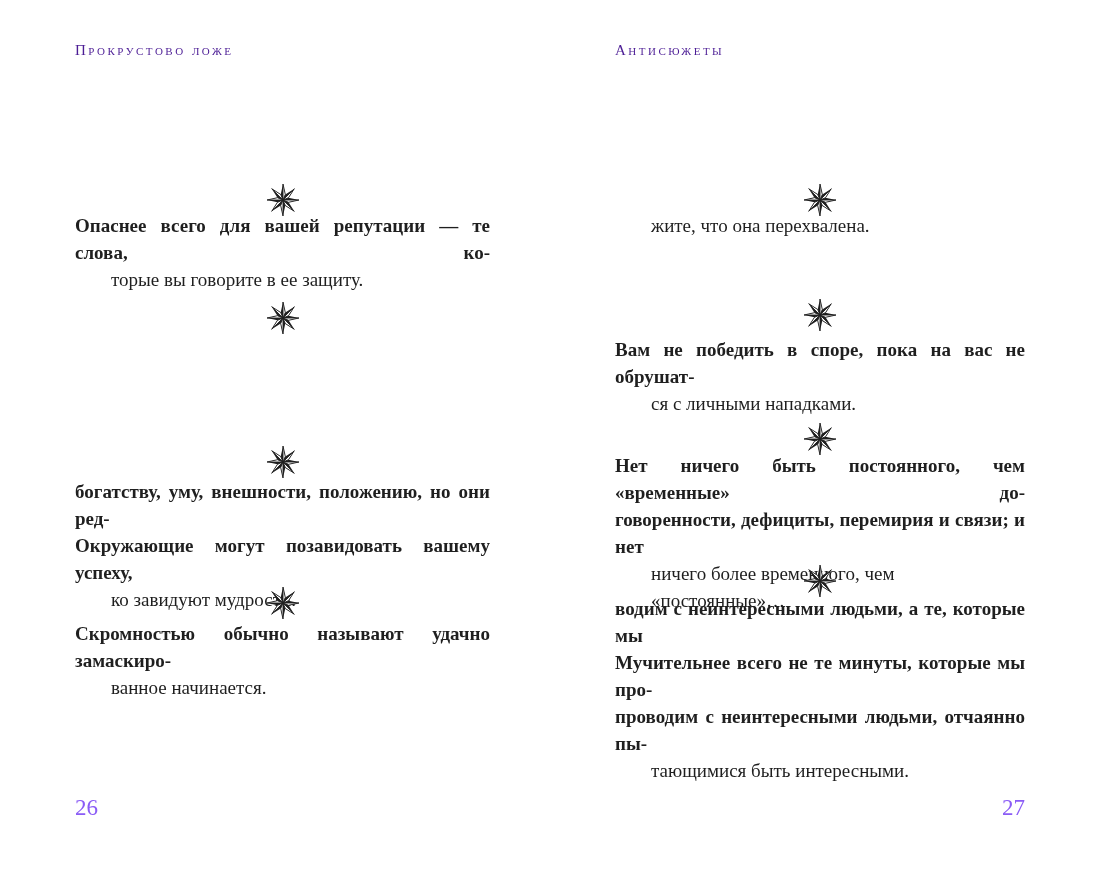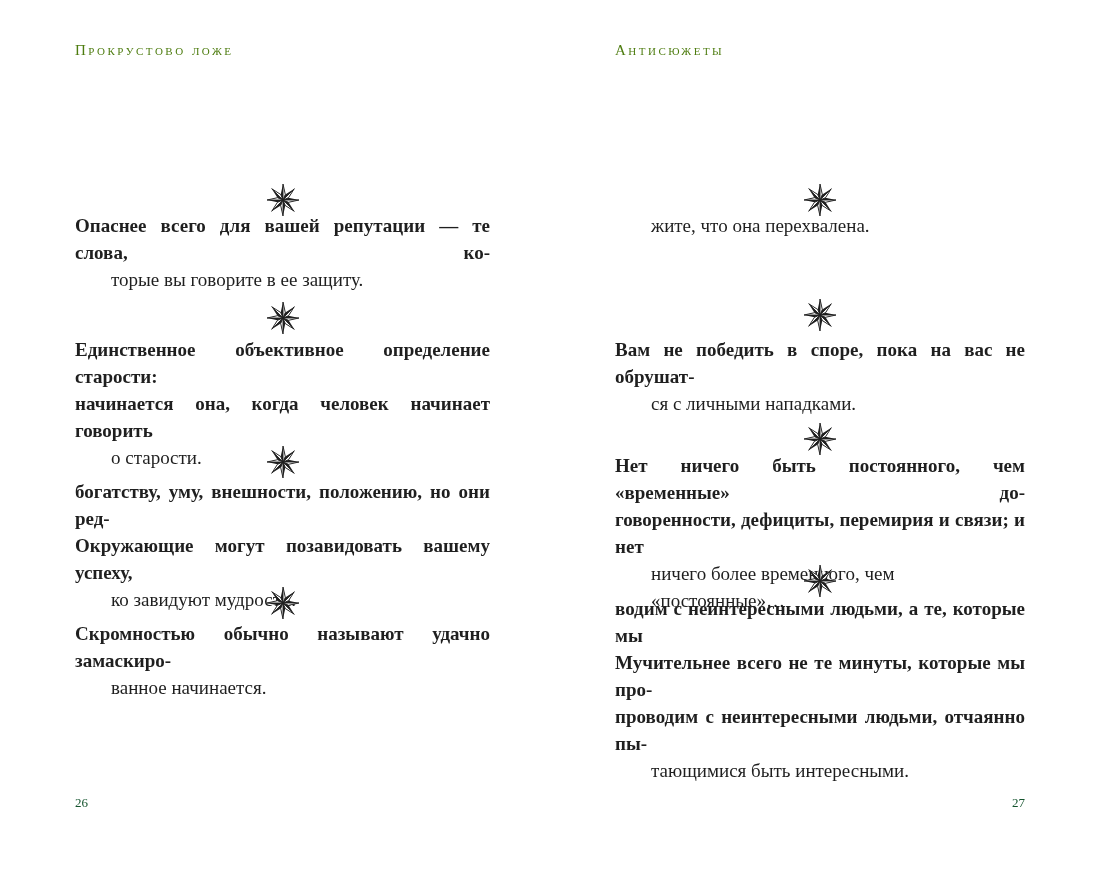--- a/index.html
+++ b/index.html
@@ -24,21 +24,21 @@
   #page-left  { left: 75px;  width: 415px; }
   #page-right { left: 615px; width: 410px; }
 
   .running-header {
     position: absolute;
     top: 42px;
     width: 100%;
     font-variant: small-caps;
     font-size: 15px;
     letter-spacing: 2.5px;
-    color: #4d7c0f;
+    color: #4c1d95;
   }
   #page-left  .running-header { text-align: left; }
   #page-right .running-header { text-align: left; }
 
   .ornament {
     position: absolute;
     left: 50%;
     transform: translateX(-50%);
     width: 34px;
     height: 34px;
@@ -57,22 +57,22 @@
   }
   .aphorism .lastline {
     text-align: left;
     margin-left: 36px;
   }
 
   .page-number {
     position: absolute;
     top: 795px;
     width: 100%;
-    font-size: 13px;
-    color: #14532d;
+    font-size: 23px;
+    color: #8b5cf6;
   }
   #page-left  .page-number { text-align: left; }
   #page-right .page-number { text-align: right; }
 </style>
 </head>
 <body>
 
 <svg width="0" height="0" style="position:absolute">
   <defs>
     <g id="star8">
@@ -99,25 +99,20 @@
         <use href="#star8"></use>
       </svg>
     <div class="aphorism" style="top:212px">
       <div class="jline">Опаснее всего для вашей репутации — те слова, ко-</div>
       <div class="lastline">торые вы говорите в ее защиту.</div>
     </div>
 
     <svg class="ornament" style="top:301px" viewBox="0 0 34 34">
         <use href="#star8"></use>
       </svg>
-    <div class="aphorism" style="top:336px">
-      <div class="jline">Единственное объективное определение старости:</div>
-      <div class="jline">начинается она, когда человек начинает говорить</div>
-      <div class="lastline">о старости.</div>
-    </div>
 
     <svg class="ornament" style="top:445px" viewBox="0 0 34 34">
         <use href="#star8"></use>
       </svg>
     <div class="aphorism" style="top:478px">
       <div class="jline">богатству, уму, внешности, положению, но они ред-</div>
       <div class="jline">Окружающие могут позавидовать вашему успеху,</div>
       <div class="lastline">ко завидуют мудрости.</div>
     </div>
 

